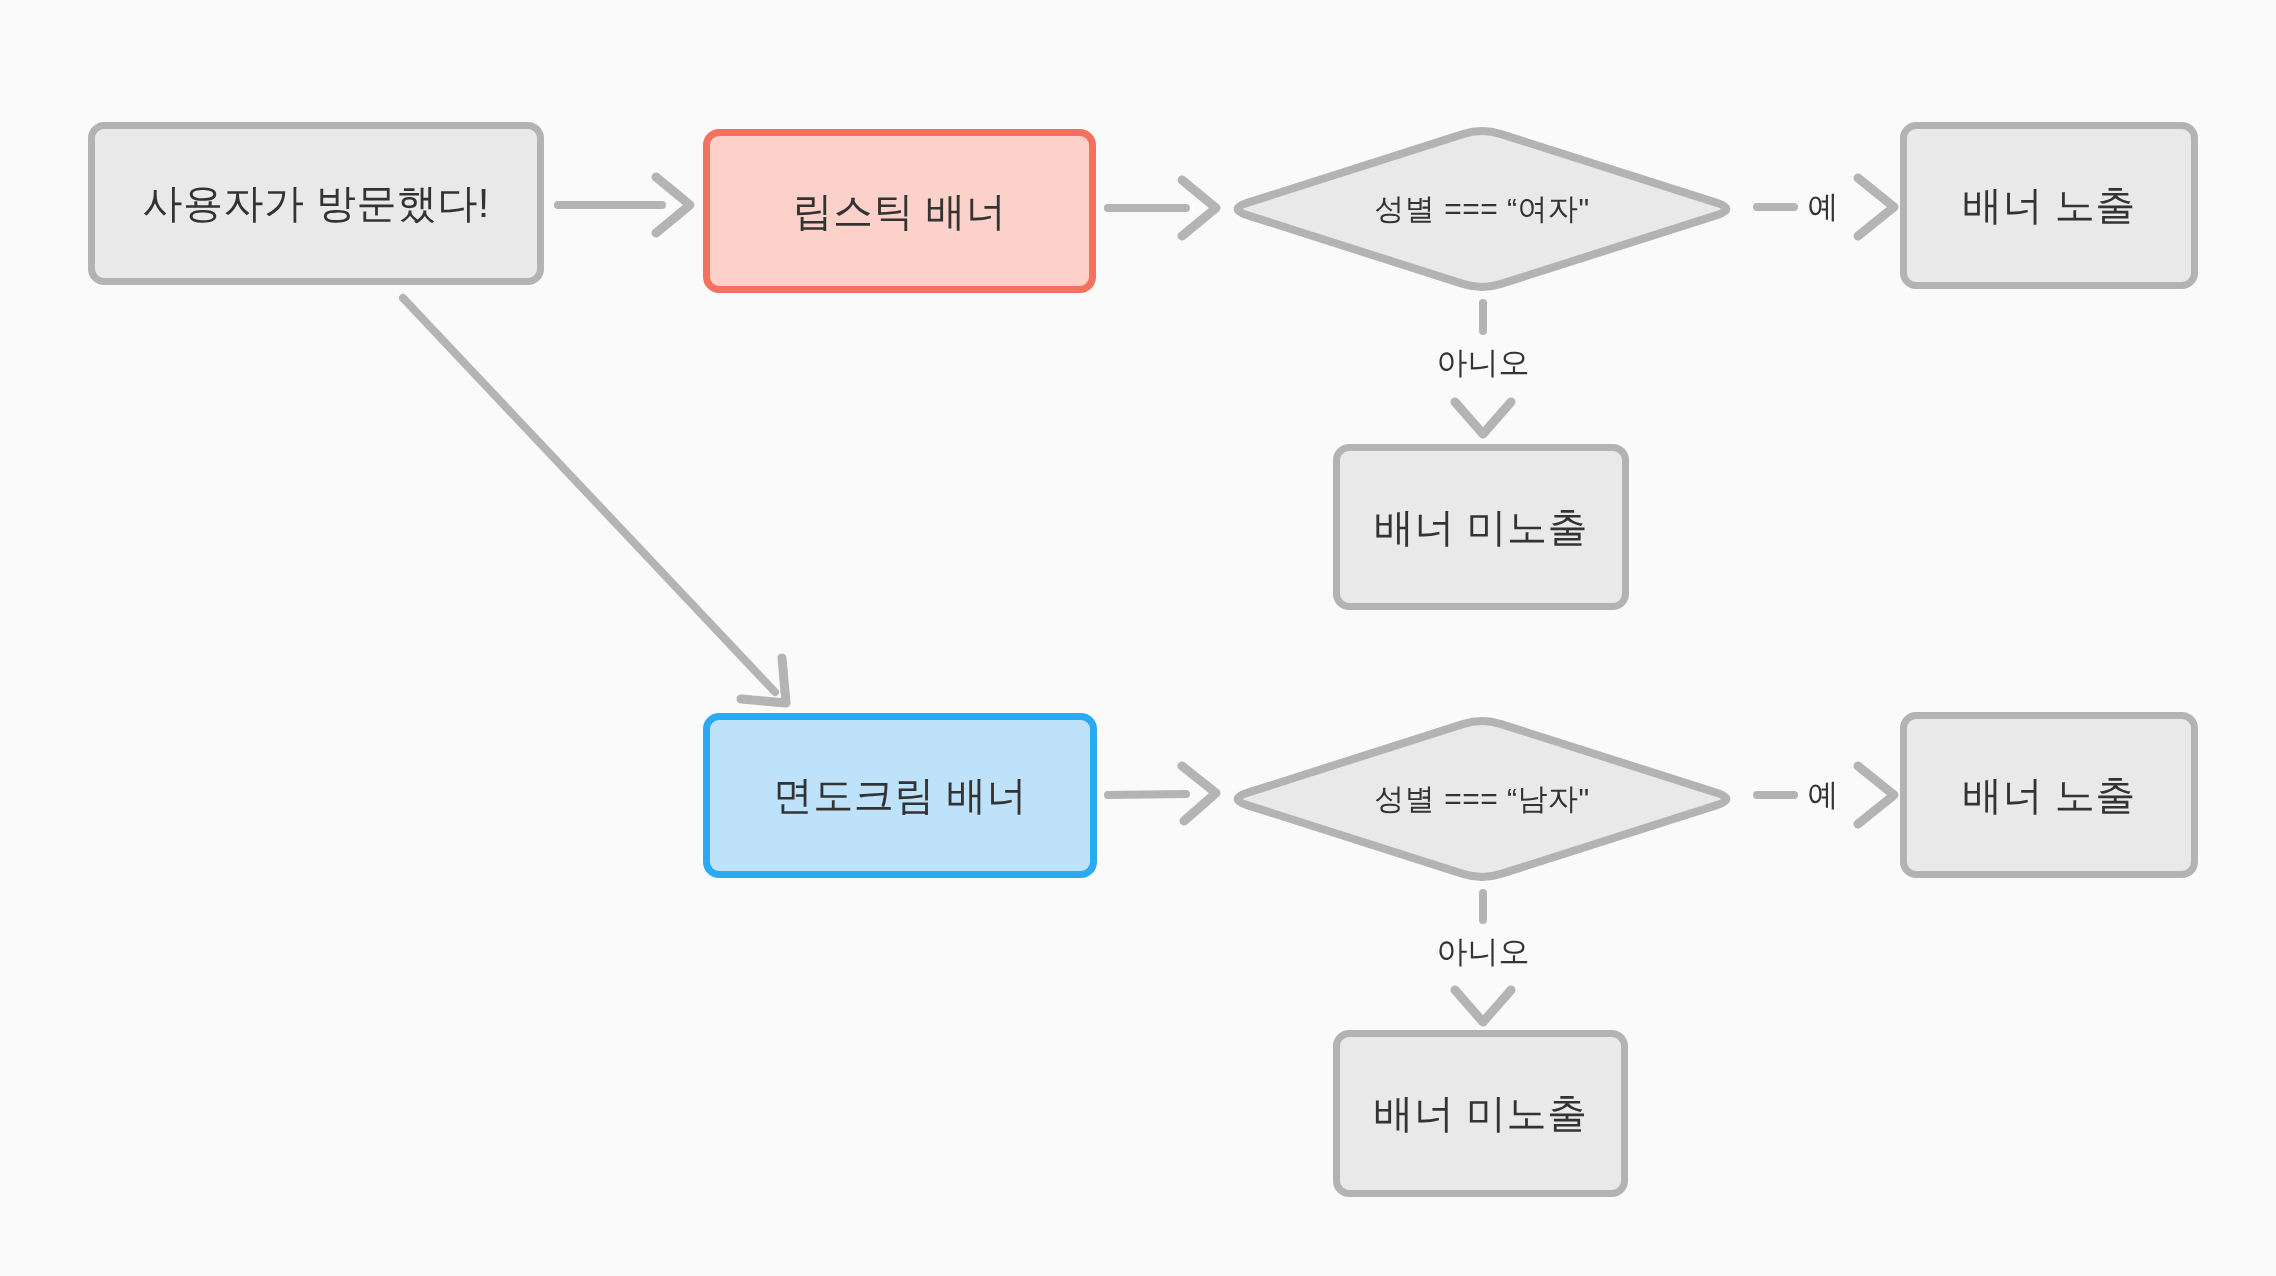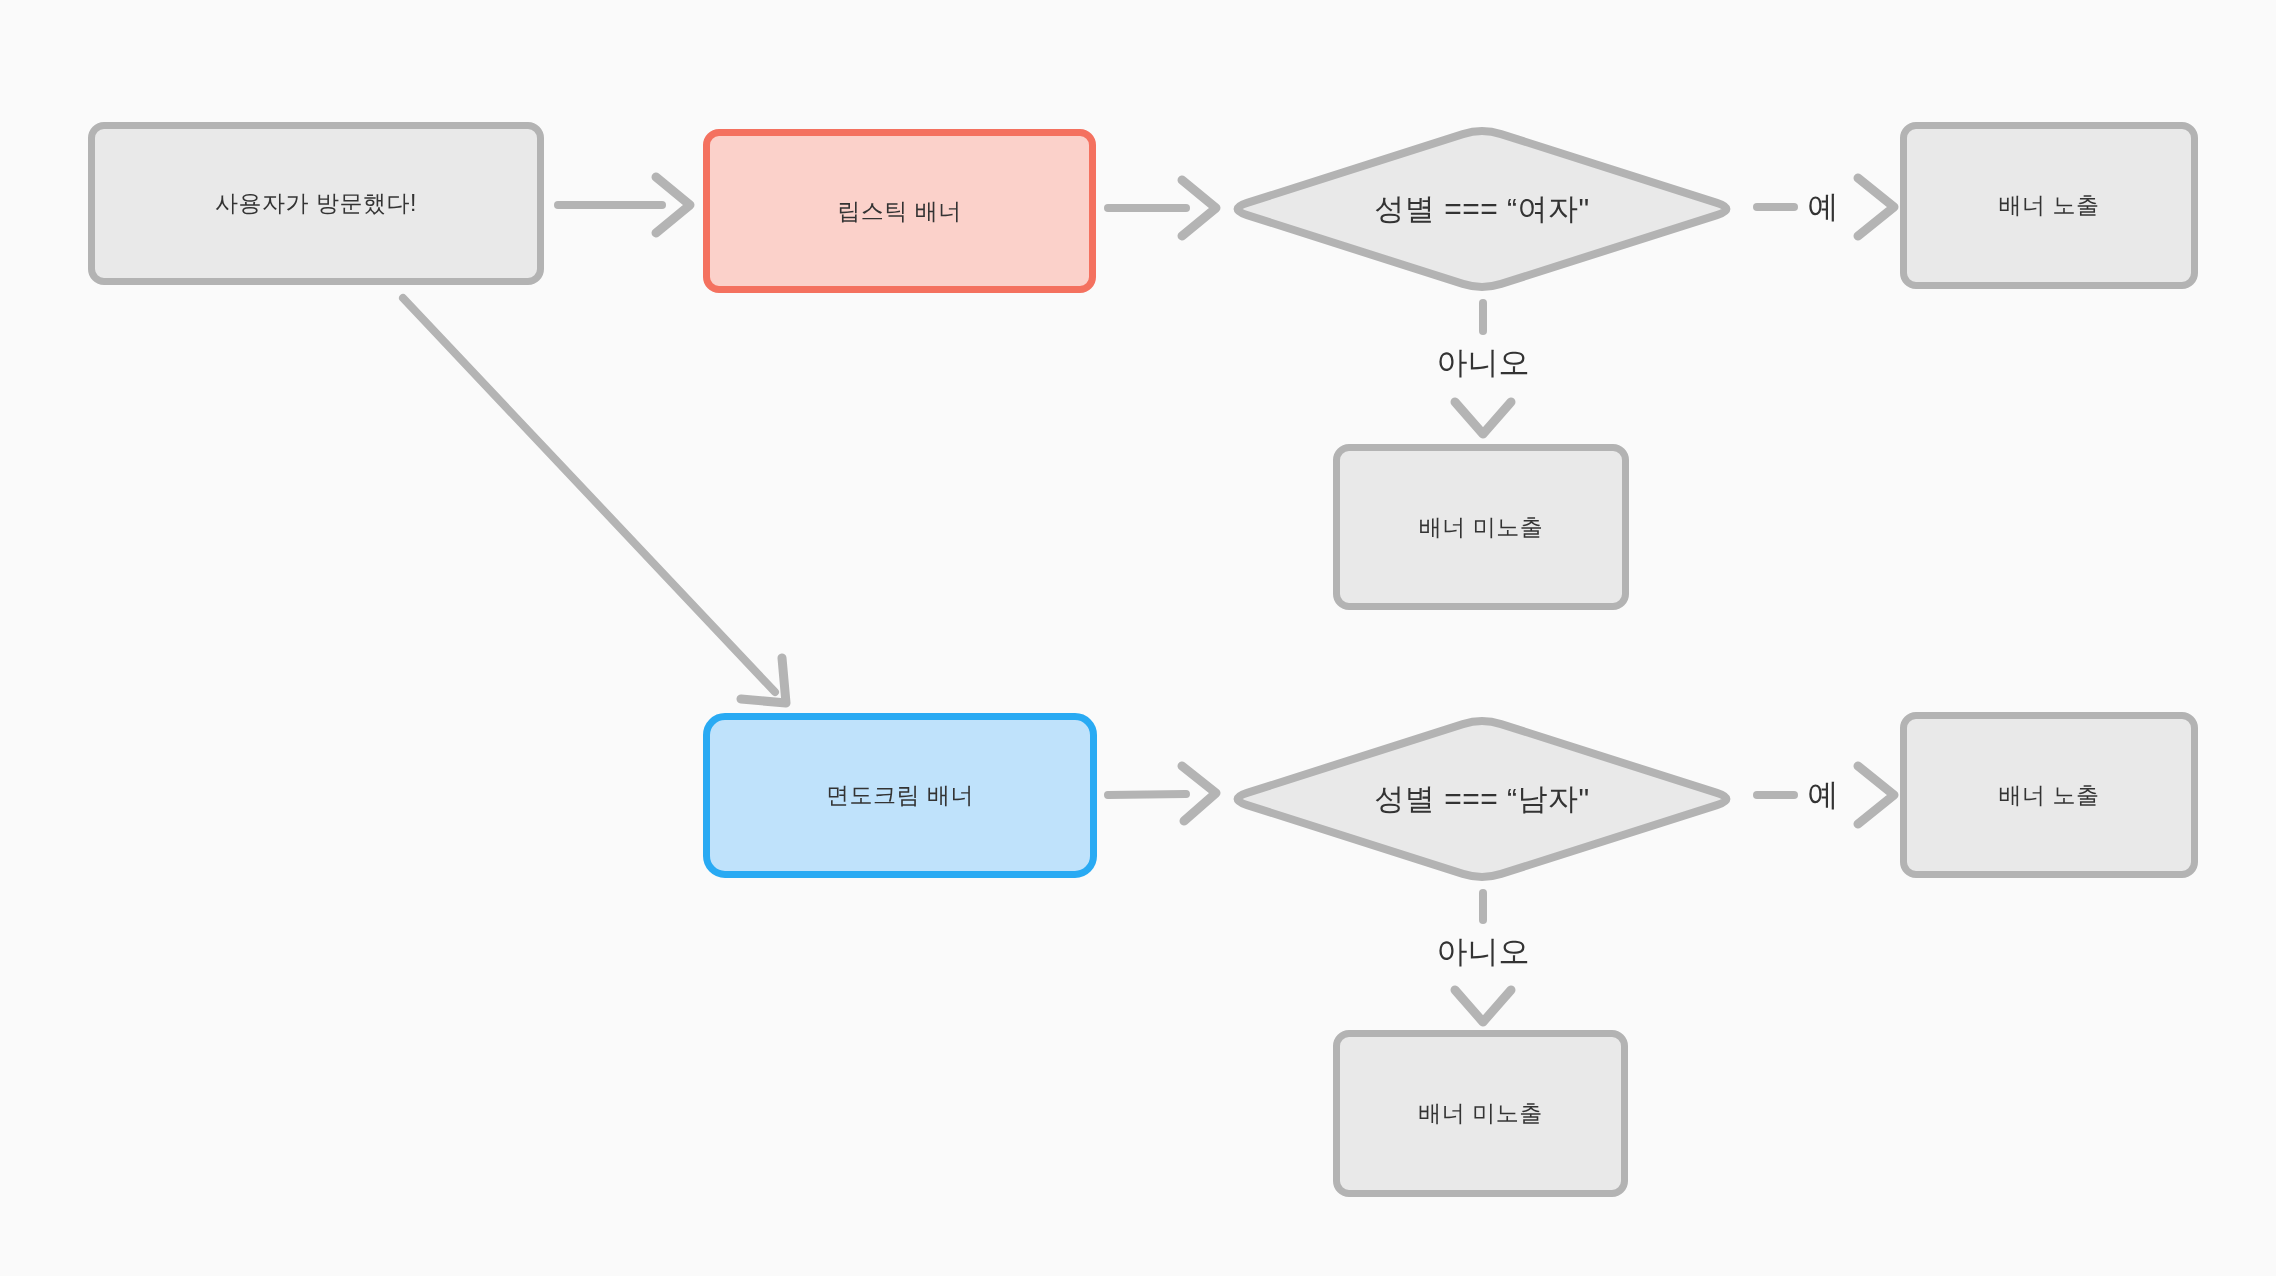--- a/index.html
+++ b/index.html
@@ -23,24 +23,24 @@
   .canvas{position:relative;width:2276px;height:1276px;background:var(--bg);}
   .edges{position:absolute;left:0;top:0;width:2276px;height:1276px;pointer-events:none;z-index:3;}
   .edge{stroke:var(--arrow);stroke-width:8;fill:none;stroke-linecap:round;stroke-linejoin:round;}
   .chev{stroke-width:9;}
   .node{
     position:absolute;box-sizing:border-box;z-index:2;
     background:var(--node-fill);
     border:7px solid var(--node-border);
     border-radius:16px;
     display:flex;align-items:center;justify-content:center;
-    font-size:23px;color:var(--text);letter-spacing:0.5px;
+    font-size:40px;color:var(--text);letter-spacing:0.5px;
   }
   .node.red{background:var(--red-fill);border-color:var(--red-border);}
-  .node.blue{background:var(--blue-fill);border-color:var(--blue-border);border-radius:22px;}
+  .node.blue{background:var(--blue-fill);border-color:var(--blue-border);}
   .diamond{
     position:absolute;z-index:2;
     display:flex;align-items:center;justify-content:center;
     font-size:30px;color:var(--text);letter-spacing:0.5px;
   }
   .diamond svg{position:absolute;left:0;top:0;}
   .diamond .dshape{fill:var(--node-fill);stroke:var(--node-border);stroke-width:8;}
   .diamond span{position:relative;z-index:1;}
   .edge-label{
     position:absolute;z-index:4;

